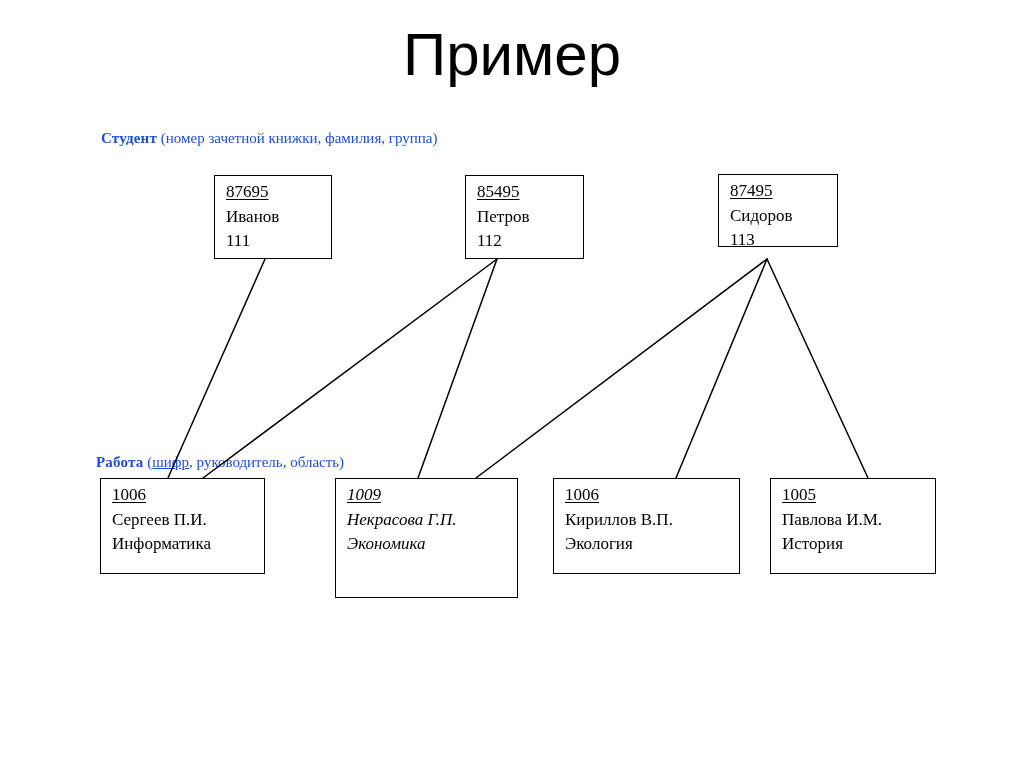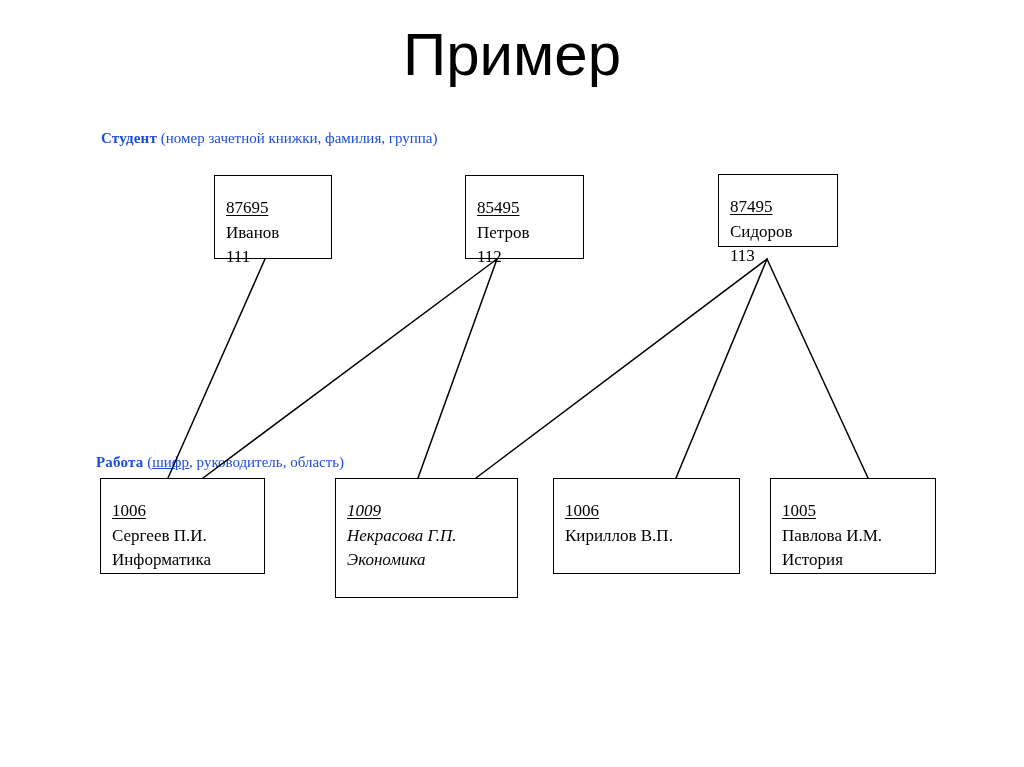--- a/index.html
+++ b/index.html
@@ -60,21 +60,21 @@
 
   #heading-student { left: 101px; top: 126px; }
   #heading-work    { left: 96px;  top: 426px; margin-top: 24px; }
 
   
   .record-box {
     position: absolute;
     box-sizing: border-box;
     border: 1.6px solid #000000;
     background: transparent;
-    padding: 20px 0 0 11px;
+    padding: 4px 0 0 11px;
     font-size: 17px;
     line-height: 24.5px;
   }
   .record-box .fld {
     display: block;
     white-space: nowrap;
   }
   .record-box .fld.key {
     text-decoration: underline;
     text-underline-offset: 1.5px;
@@ -146,20 +146,21 @@
 
   <div class="record-box" id="work-box-1">
     <span class="fld key">1009</span>
     <span class="fld">Некрасова Г.П.</span>
     <span class="fld">Экономика</span>
   </div>
 
   <div class="record-box" id="work-box-2">
     <span class="fld key">1006</span>
     <span class="fld">Кириллов В.П.</span>
+    <span class="fld">Экология</span>
   </div>
 
   <div class="record-box" id="work-box-3">
     <span class="fld key">1005</span>
     <span class="fld">Павлова И.М.</span>
     <span class="fld">История</span>
   </div>
 
   <svg id="connectors" viewBox="0 0 1024 767">
       <line x1="265" y1="259" x2="168" y2="478"></line>

